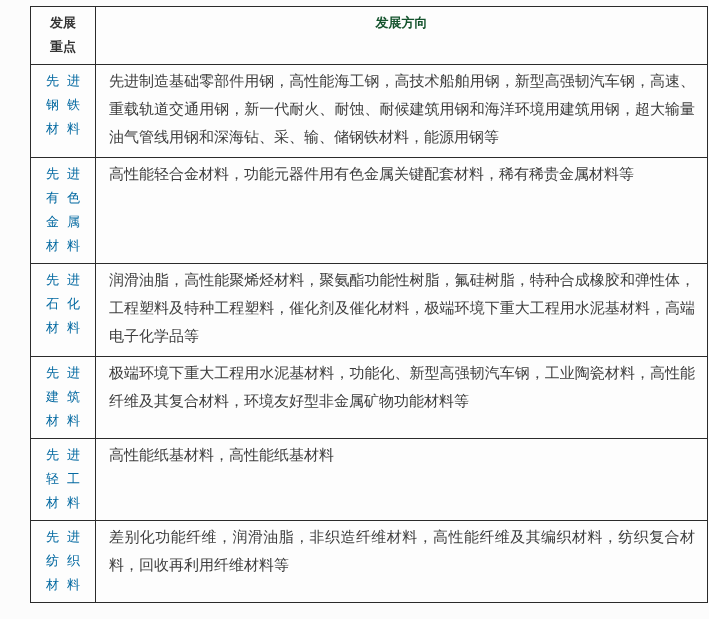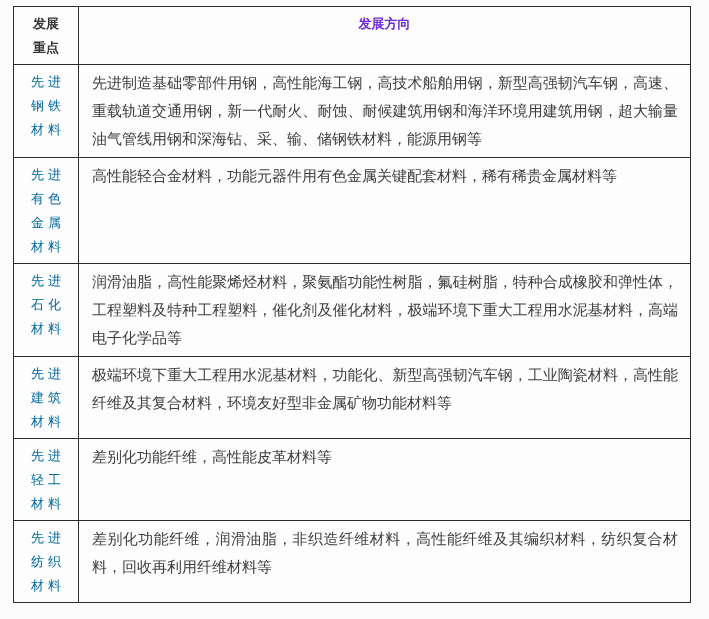--- a/index.html
+++ b/index.html
@@ -21,22 +21,23 @@
     font-size: 12.5px;
     line-height: 18px;
     color: #2f2f2f;
     margin: 2px 0 8px 1px;
     letter-spacing: 0.5px;
   }
   table.dev-table {
     border-collapse: collapse;
     table-layout: fixed;
     width: 677px;
-    margin-left: 4px;
+    margin-left: 21px;
     background: #fdfdfd;
+    font-family: Liberation Mono, monospace;
   }
   .dev-table th,
   .dev-table td {
     border: 1px solid #2b2b2b;
     vertical-align: top;
     box-sizing: border-box;
   }
   col.c-focus { width: 65px; }
   col.c-dir   { width: 612px; }
   .focus-cell {
@@ -50,21 +51,21 @@
   th.focus-cell {
     font-weight: bold;
     color: #333333;
   }
   th.dir-header {
     text-align: center;
     font-size: 13px;
     font-weight: bold;
     line-height: 24px;
     padding: 5px 12px 4px 12px;
-    color: #6d28d9;
+    color: #14532d;
   }
   td.dir-cell {
     text-align: justify;
     font-size: 15px;
     line-height: 28px;
     padding: 4px 12px 4px 13px;
     color: #3d3d3d;
   }
 </style>
 </head>
@@ -107,21 +108,21 @@
       <tr>
         <td class="focus-cell">先 进
 建 筑
 材 料</td>
         <td class="dir-cell">极端环境下重大工程用水泥基材料，功能化、新型高强韧汽车钢，工业陶瓷材料，高性能纤维及其复合材料，环境友好型非金属矿物功能材料等</td>
       </tr>
       <tr>
         <td class="focus-cell">先 进
 轻 工
 材 料</td>
-        <td class="dir-cell">差别化功能纤维，高性能皮革材料等</td>
+        <td class="dir-cell">高性能纸基材料，高性能纸基材料</td>
       </tr>
       <tr>
         <td class="focus-cell">先 进
 纺 织
 材 料</td>
         <td class="dir-cell">差别化功能纤维，润滑油脂，非织造纤维材料，高性能纤维及其编织材料，纺织复合材料，回收再利用纤维材料等</td>
       </tr>
     </tbody>
   </table>
 </div>

